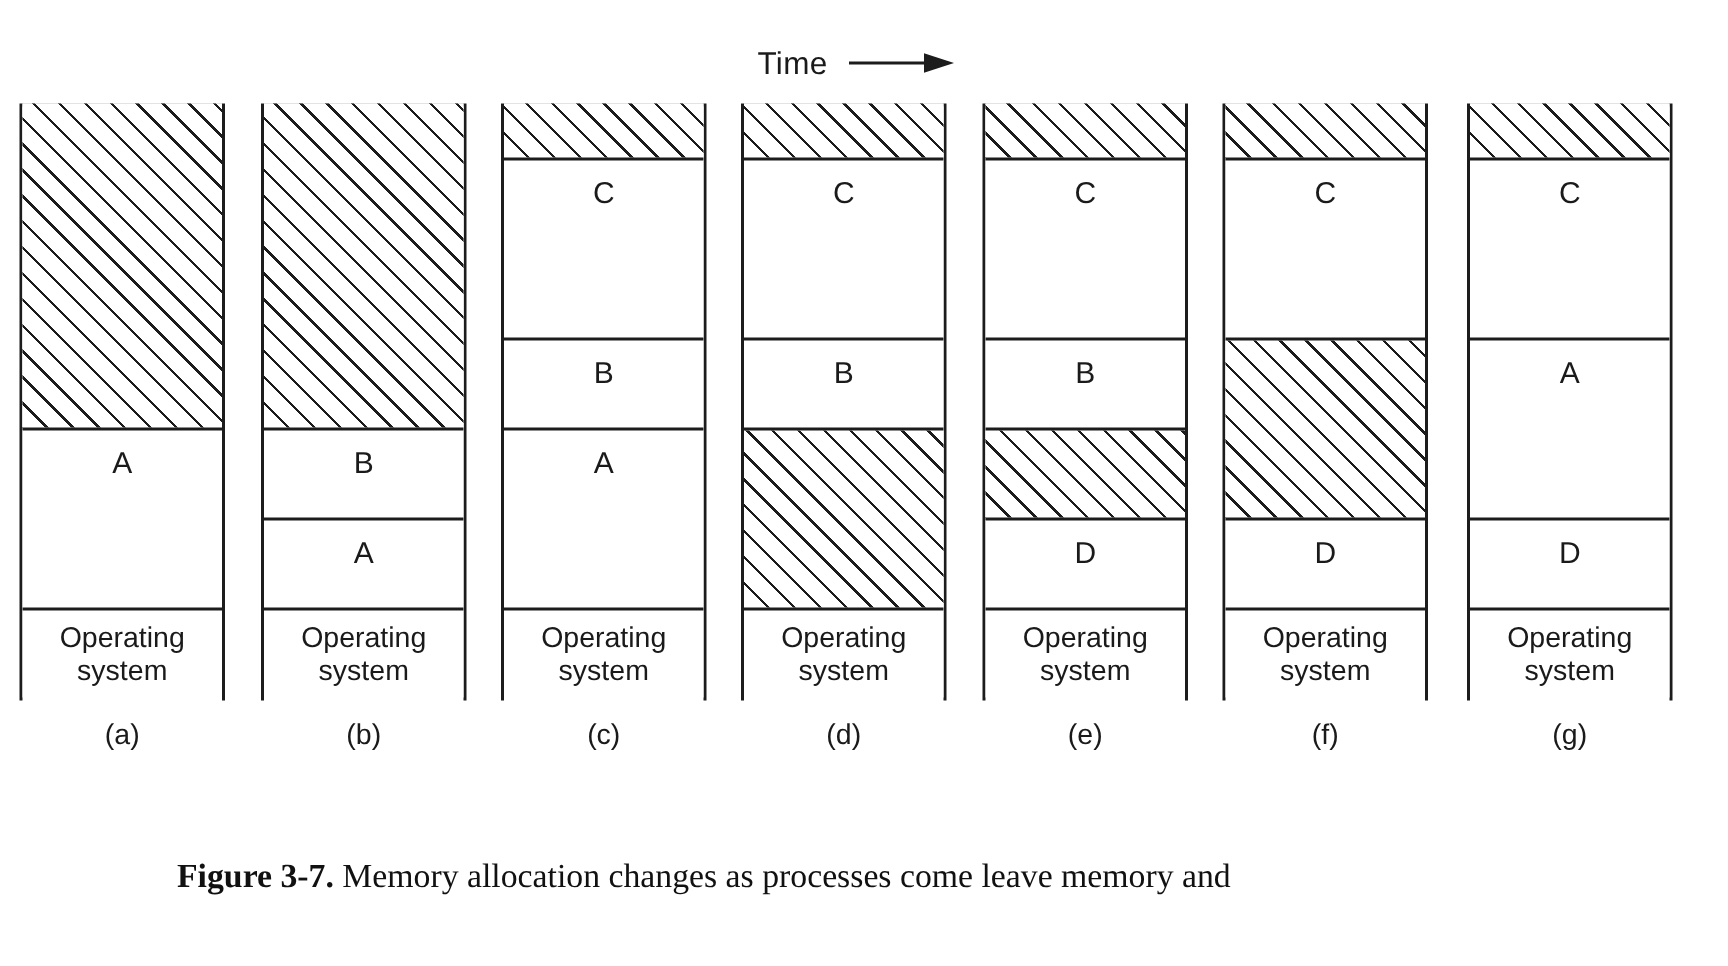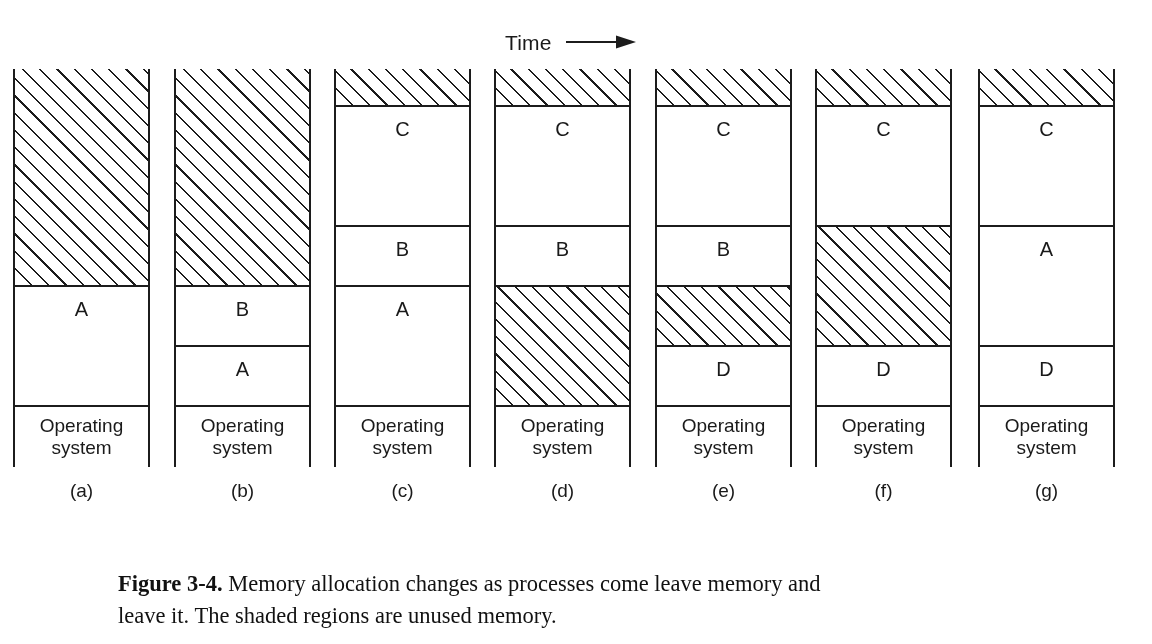--- a/index.html
+++ b/index.html
@@ -264,18 +264,17 @@
           <div class="block sep-top" style="top: 333.5px; height: 64.5px;">
             <div class="block-label two-line">Operating
 system</div>
           </div>
         </div>
         <div class="subcaption" style="top: 412px;">(g)</div>
       </div>
     </div>
 
   <div class="figure-caption">
-    <span class="cap-num">Figure 3-4.</span>
+    <span class="cap-num">Figure 3-7.</span>
     <span>Memory allocation changes as processes come leave memory and</span>
-    <div class="cap-line2">leave it. The shaded regions are unused memory.</div>
   </div>
 
 </div>
 
 </body></html>

